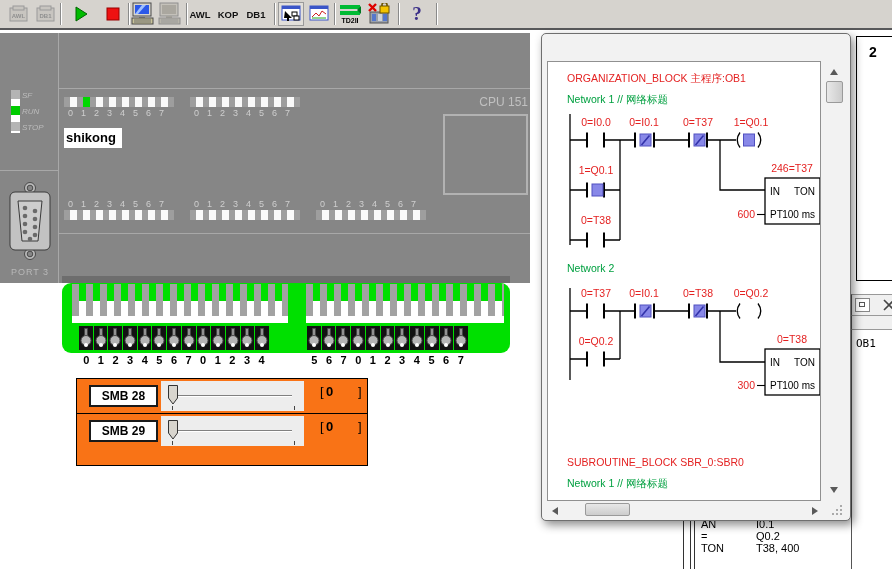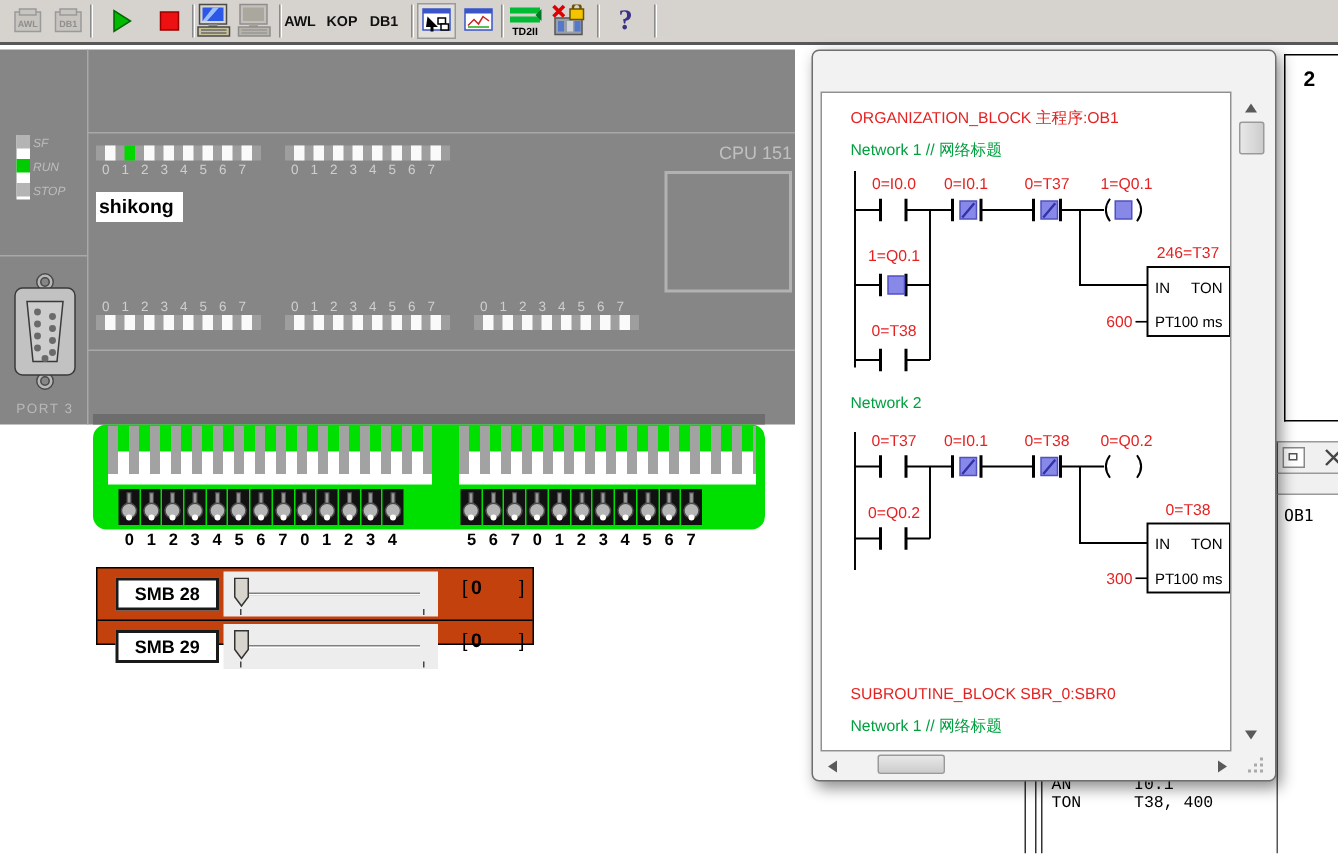--- a/index.html
+++ b/index.html
@@ -36,21 +36,21 @@
   .green-block { left:62px; top:283px; width:448px; height:70px; background:#00e000; border-radius:9px; }
   .comb-white { position:absolute; top:18px; height:22px; background:#fff; }
   .comb-bars { position:absolute; top:1px; height:32px; background:repeating-linear-gradient(90deg,#a2a2a2 0 7px,transparent 7px 14px); }
   .switch-group { position:absolute; display:flex; gap:1px; height:24px; }
   .sw-cell { flex:1; background:#111; position:relative; }
   .sw-cell svg { position:absolute; left:50%; top:0; transform:translateX(-50%); }
   .sw-digits { position:absolute; left:0; right:0; top:28px; display:flex; }
   .sw-digits span { flex:1; text-align:center; font-size:11px; font-weight:bold; color:#000; }
 
   
-  .smb-box { left:64px; top:378px; width:292px; height:52px; border:1px solid #000; background:#c2410c; }
+  .smb-box { left:76px; top:378px; width:292px; height:88px; border:1px solid #000; background:#f97316; }
   .smb-div { position:absolute; left:0; top:34px; width:100%; height:1px; background:#000; }
   .smb-row { position:absolute; left:0; width:100%; height:34px; }
   .smb-label { position:absolute; left:12px; top:6px; width:69px; height:22px; border:2px solid #1a1a1a; background:#fff; font-weight:bold; font-size:12px; text-align:center; line-height:19px; }
   .smb-slider { position:absolute; left:84px; top:2px; width:143px; height:30px; background:#ededed; }
   .smb-track { position:absolute; left:7px; top:14px; width:124px; height:2px; background:#808080; border-bottom:1px solid #fff; }
   .smb-thumb { position:absolute; left:7px; top:4px; }
   .smb-tick { position:absolute; top:25px; width:1px; height:4px; background:#444; }
   .smb-val { position:absolute; top:5px; font-size:13px; color:#000; }
 
   
@@ -61,21 +61,21 @@
   .lcontent { position:absolute; left:5px; top:27px; width:274px; height:440px; background:#fff; border:1px solid #909090; }
   .vscroll { position:absolute; left:281px; top:27px; width:24px; height:440px; background:#f2f2f2; }
   .vthumb { position:absolute; left:3px; top:20px; width:17px; height:22px; background:linear-gradient(90deg,#e8e8e8,#cccccc); border:1px solid #9a9a9a; border-radius:2px; }
   .hscroll { position:absolute; left:5px; top:468px; width:276px; height:16px; background:#f2f2f2; }
   .hthumb { position:absolute; left:38px; top:1px; width:45px; height:13px; background:linear-gradient(#e8e8e8,#cccccc); border:1px solid #9a9a9a; border-radius:2px; }
   .arrow { width:0; height:0; position:absolute; }
   .grip { position:absolute; left:288px; top:470px; width:14px; height:13px; }
 
   
   .frag { z-index:1; }
-  .stl-row { height:12px; line-height:12px; font-family:Liberation Mono, monospace; font-size:11px; color:#000; white-space:pre; }
+  .stl-row { height:12px; line-height:12px; font-family:Liberation Sans, sans-serif; font-size:11px; color:#000; white-space:pre; }
   .stl-row .op { display:inline-block; width:55px; }
 </style>
 </head>
 <body>
 
 <div class="abs toolbar">
   <div class="abs tb-btn" style="left:6px">
     <svg width="20" height="18">
         <rect x="1" y="3" width="17" height="13" fill="#c8c5c0" stroke="#9a9a9a"></rect>
         <rect x="4" y="1" width="11" height="4" fill="#c8c5c0" stroke="#9a9a9a"></rect>
@@ -574,20 +574,21 @@
 </div>
 <div class="abs frag" style="left:851px;top:316px;width:41px;height:14px;background:#f0f0f0;border-bottom:1px solid #999;border-left:1px solid #555"></div>
 <div class="abs frag" style="left:851px;top:330px;width:1px;height:239px;background:#555"></div>
 <div class="abs frag" style="left:856px;top:337px;font-size:11px;font-family:'DejaVu Sans Mono',monospace">OB1</div>
 
 <div class="abs frag" style="left:683px;top:517px;width:1px;height:52px;background:#333"></div>
 <div class="abs frag" style="left:690px;top:517px;width:1px;height:52px;background:#333"></div>
 <div class="abs frag" style="left:694px;top:517px;width:1px;height:52px;background:#333"></div>
 <div class="abs frag" style="left:701px;top:518px;width:190px">
     <div class="stl-row"><span class="op">AN</span><span>I0.1</span></div>
+    <div class="stl-row"><span class="op">=</span><span>Q0.2</span></div>
     <div class="stl-row"><span class="op">TON</span><span>T38, 400</span></div>
   </div>
 
 <div class="abs lwin">
 
   <div class="lcontent">
     <svg width="272" height="438" viewBox="0 0 272 438" font-family="Liberation Sans, sans-serif" font-size="10.5">
 
       <text x="19" y="20" fill="#e42222">ORGANIZATION_BLOCK 主程序:OB1</text>
       <text x="19" y="41" fill="#00a040">Network 1 // 网络标题</text>

